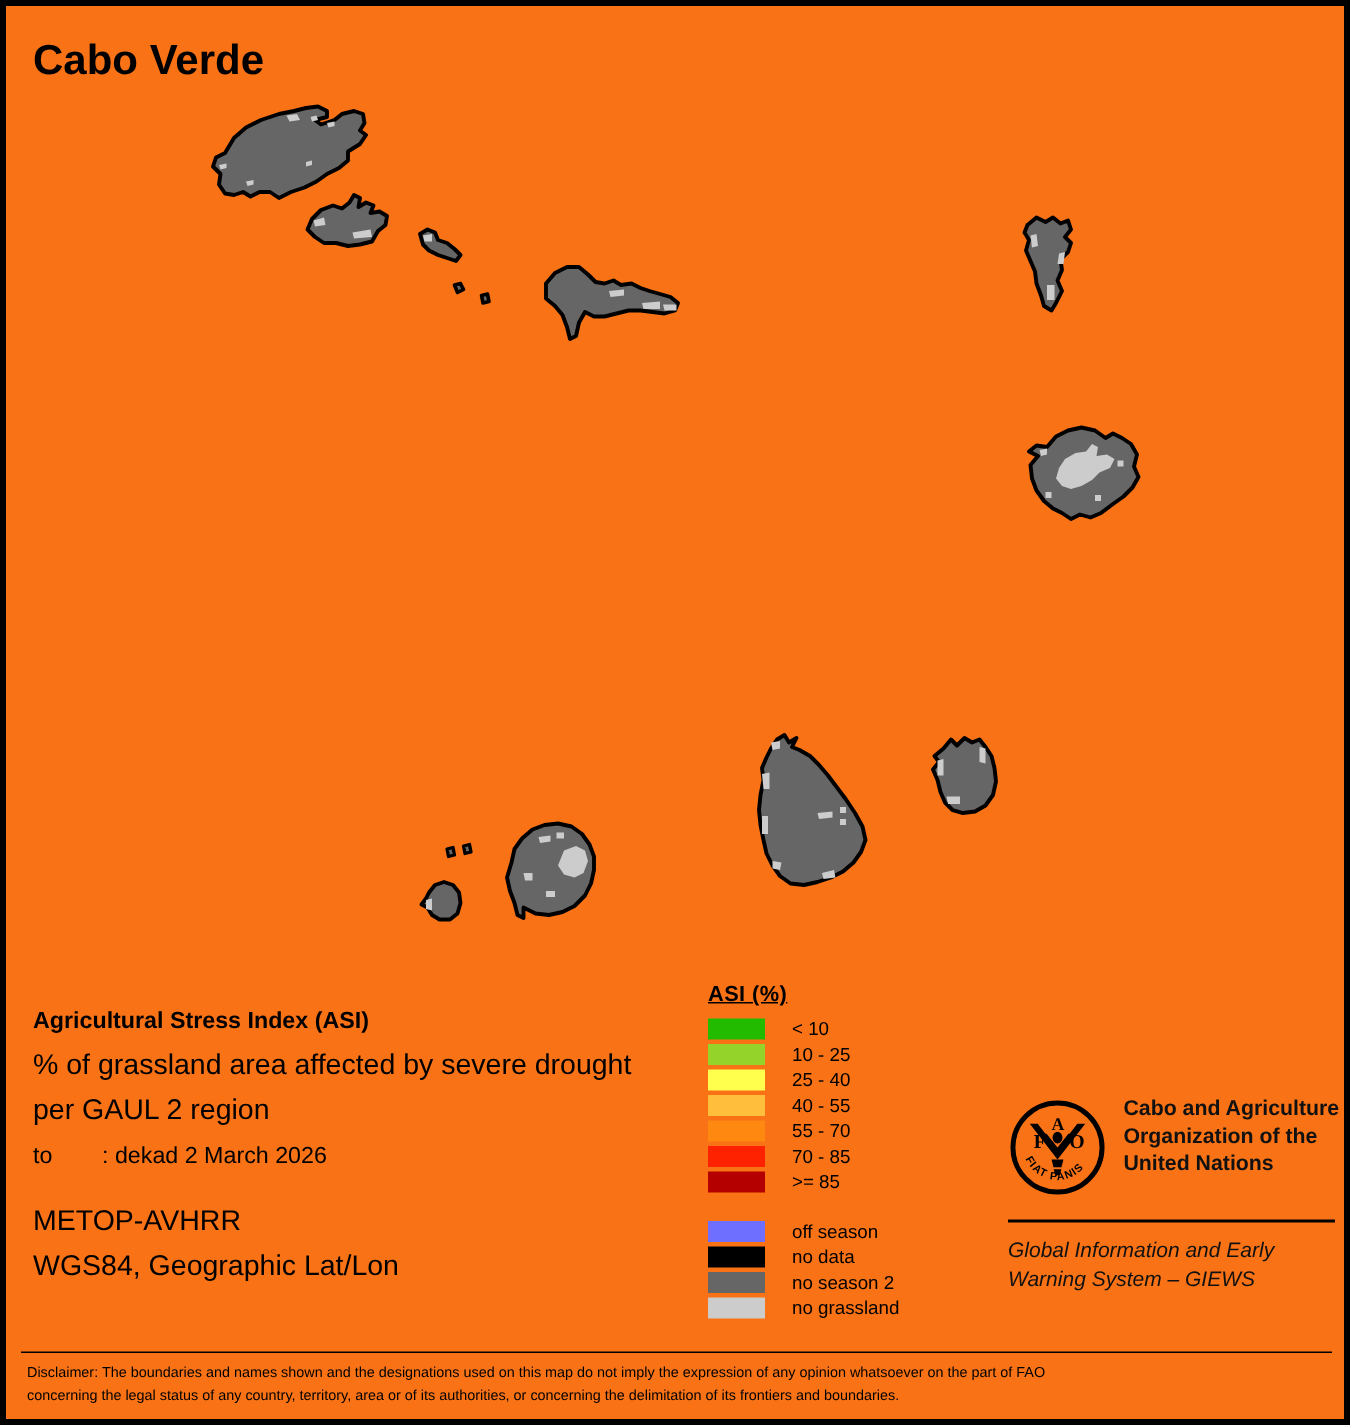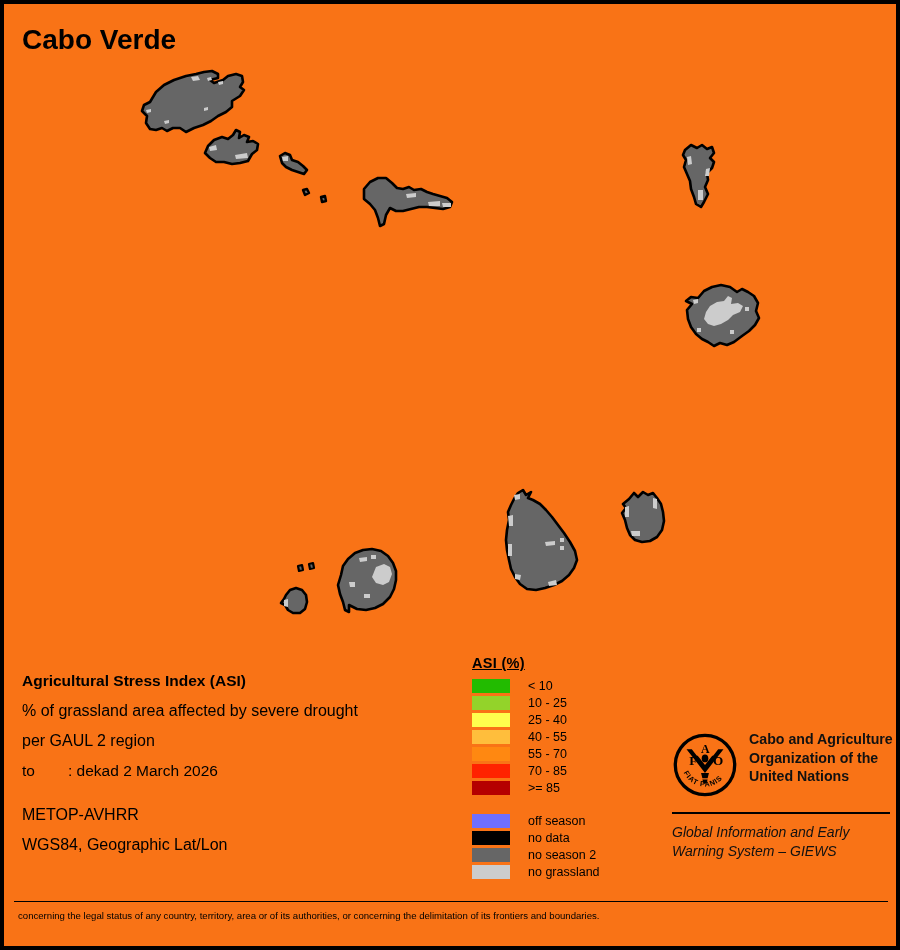--- a/index.html
+++ b/index.html
@@ -50,21 +50,21 @@
     width: 420px;
     color: #000000;
   }
   #info-block .info-heading {
     font-size: 15.5px;
     font-weight: bold;
     line-height: 30px;
     white-space: nowrap;
   }
   #info-block .info-line {
-    font-size: 16px;
+    font-size: 19px;
     line-height: 30px;
     white-space: nowrap;
   }
   #info-block .kv {
     display: block;
     font-size: 15.5px;
     line-height: 30px;
     white-space: nowrap;
   }
   #info-block .kv .k {
@@ -387,16 +387,17 @@
     </div>
     <div id="fao-divider"></div>
     <div id="giews-name">
       <span>Global Information and Early</span><br>
       <span>Warning System – GIEWS</span>
     </div>
   </div>
 
   <div id="disclaimer-divider"></div>
   <div id="disclaimer">
+    <span class="d-line">Disclaimer: The boundaries and names shown and the designations used on this map do not imply the expression of any opinion whatsoever on the part of FAO</span>
     <span class="d-line">concerning the legal status of any country, territory,  area or of its authorities, or concerning the delimitation of its frontiers and boundaries.</span>
   </div>
 
 </div>
 
 </body></html>

